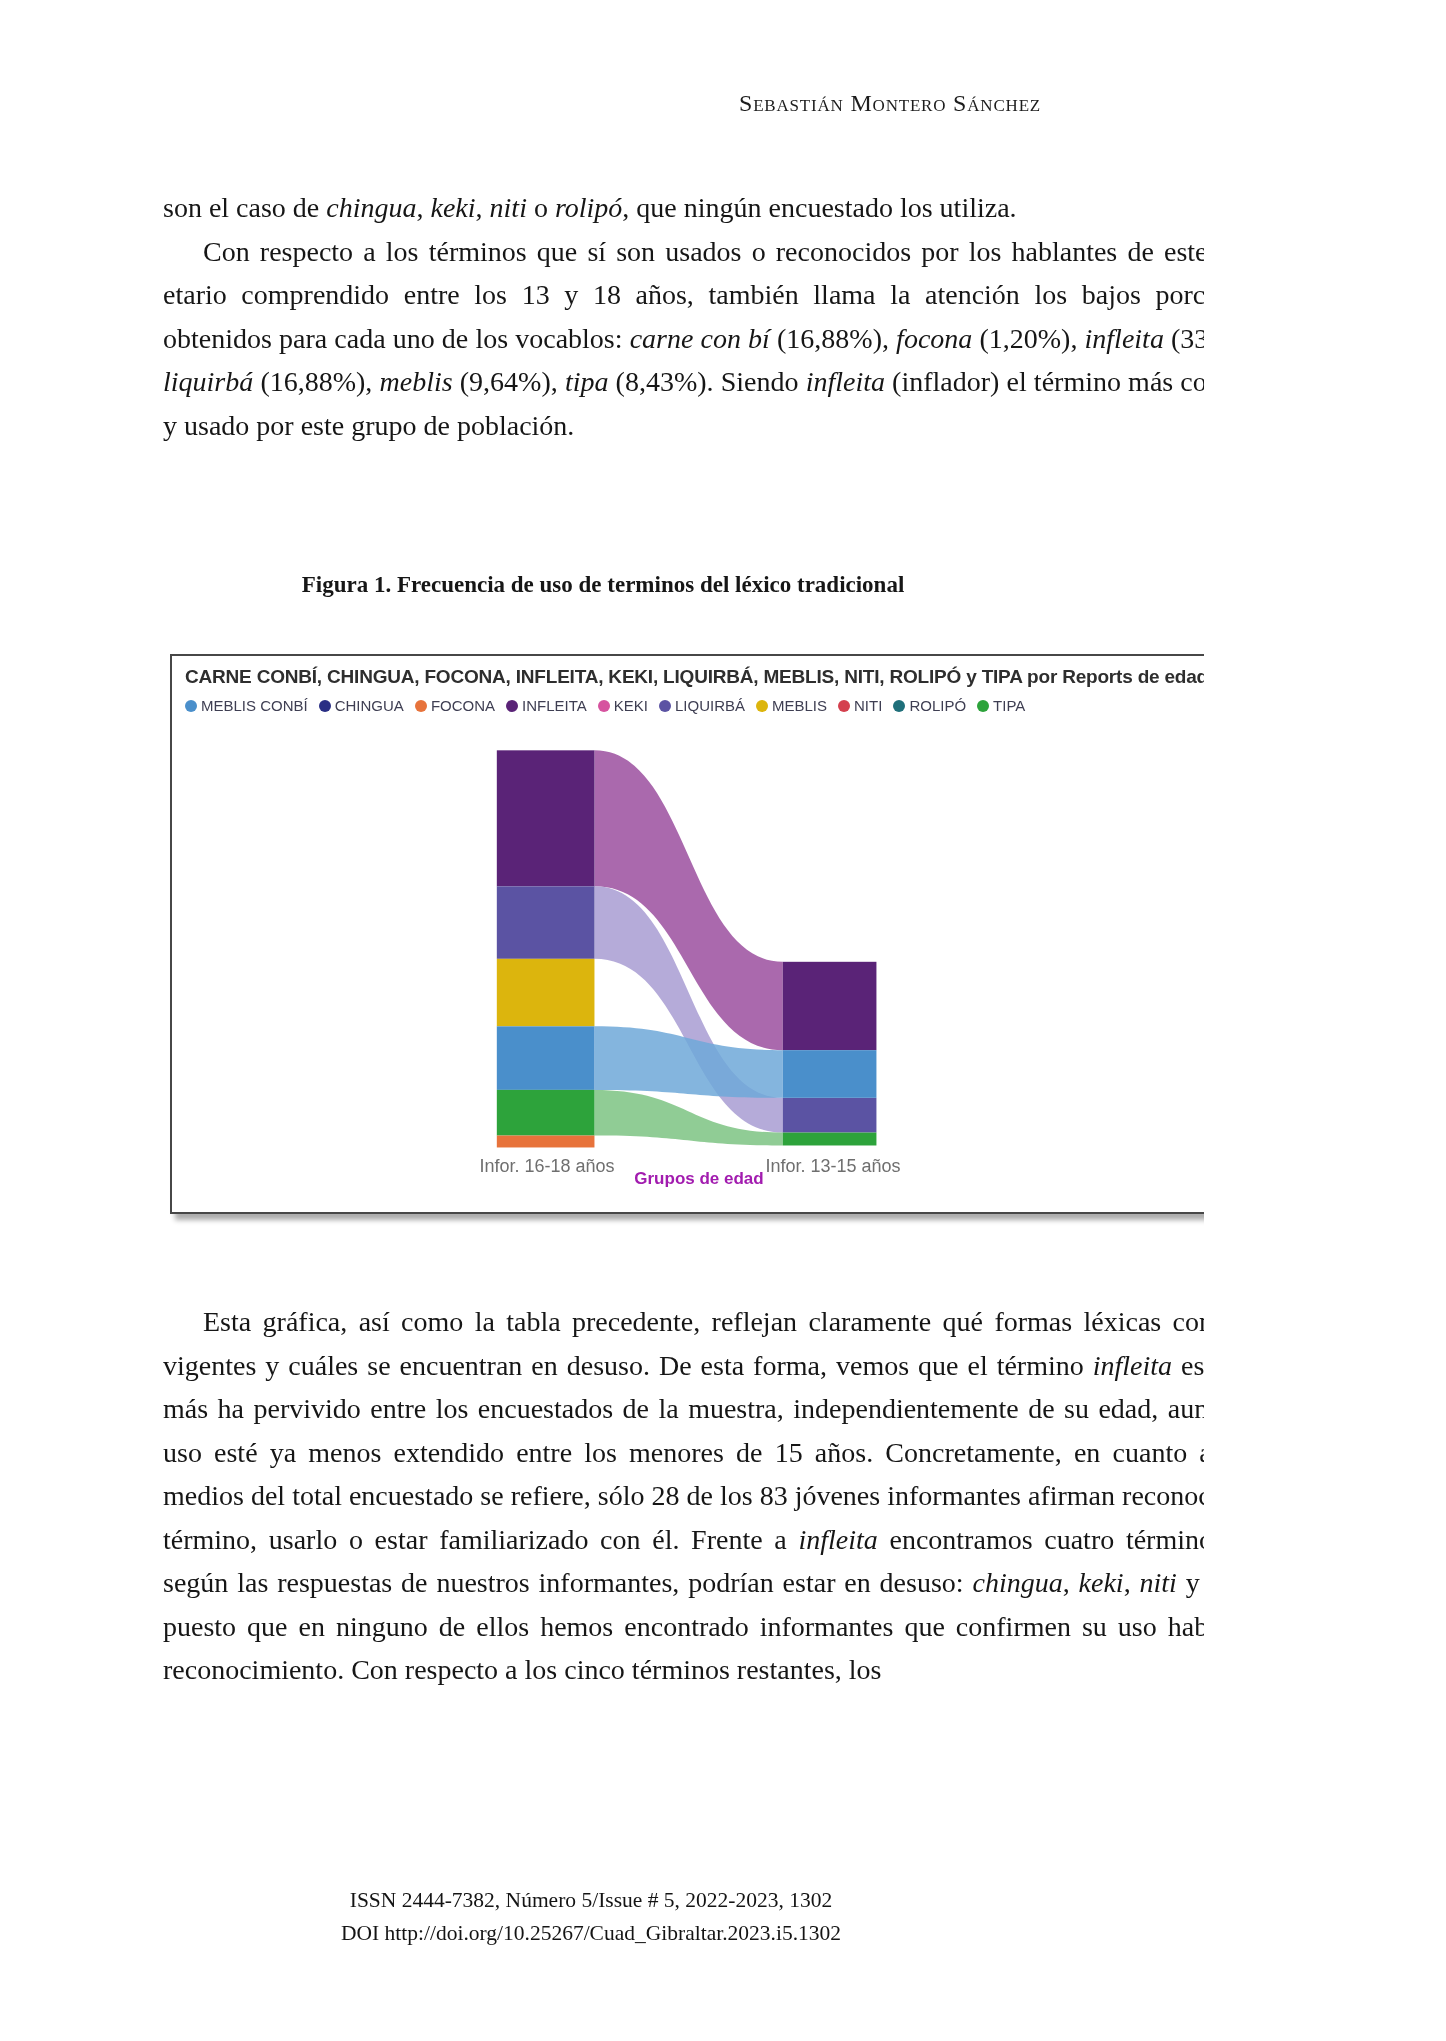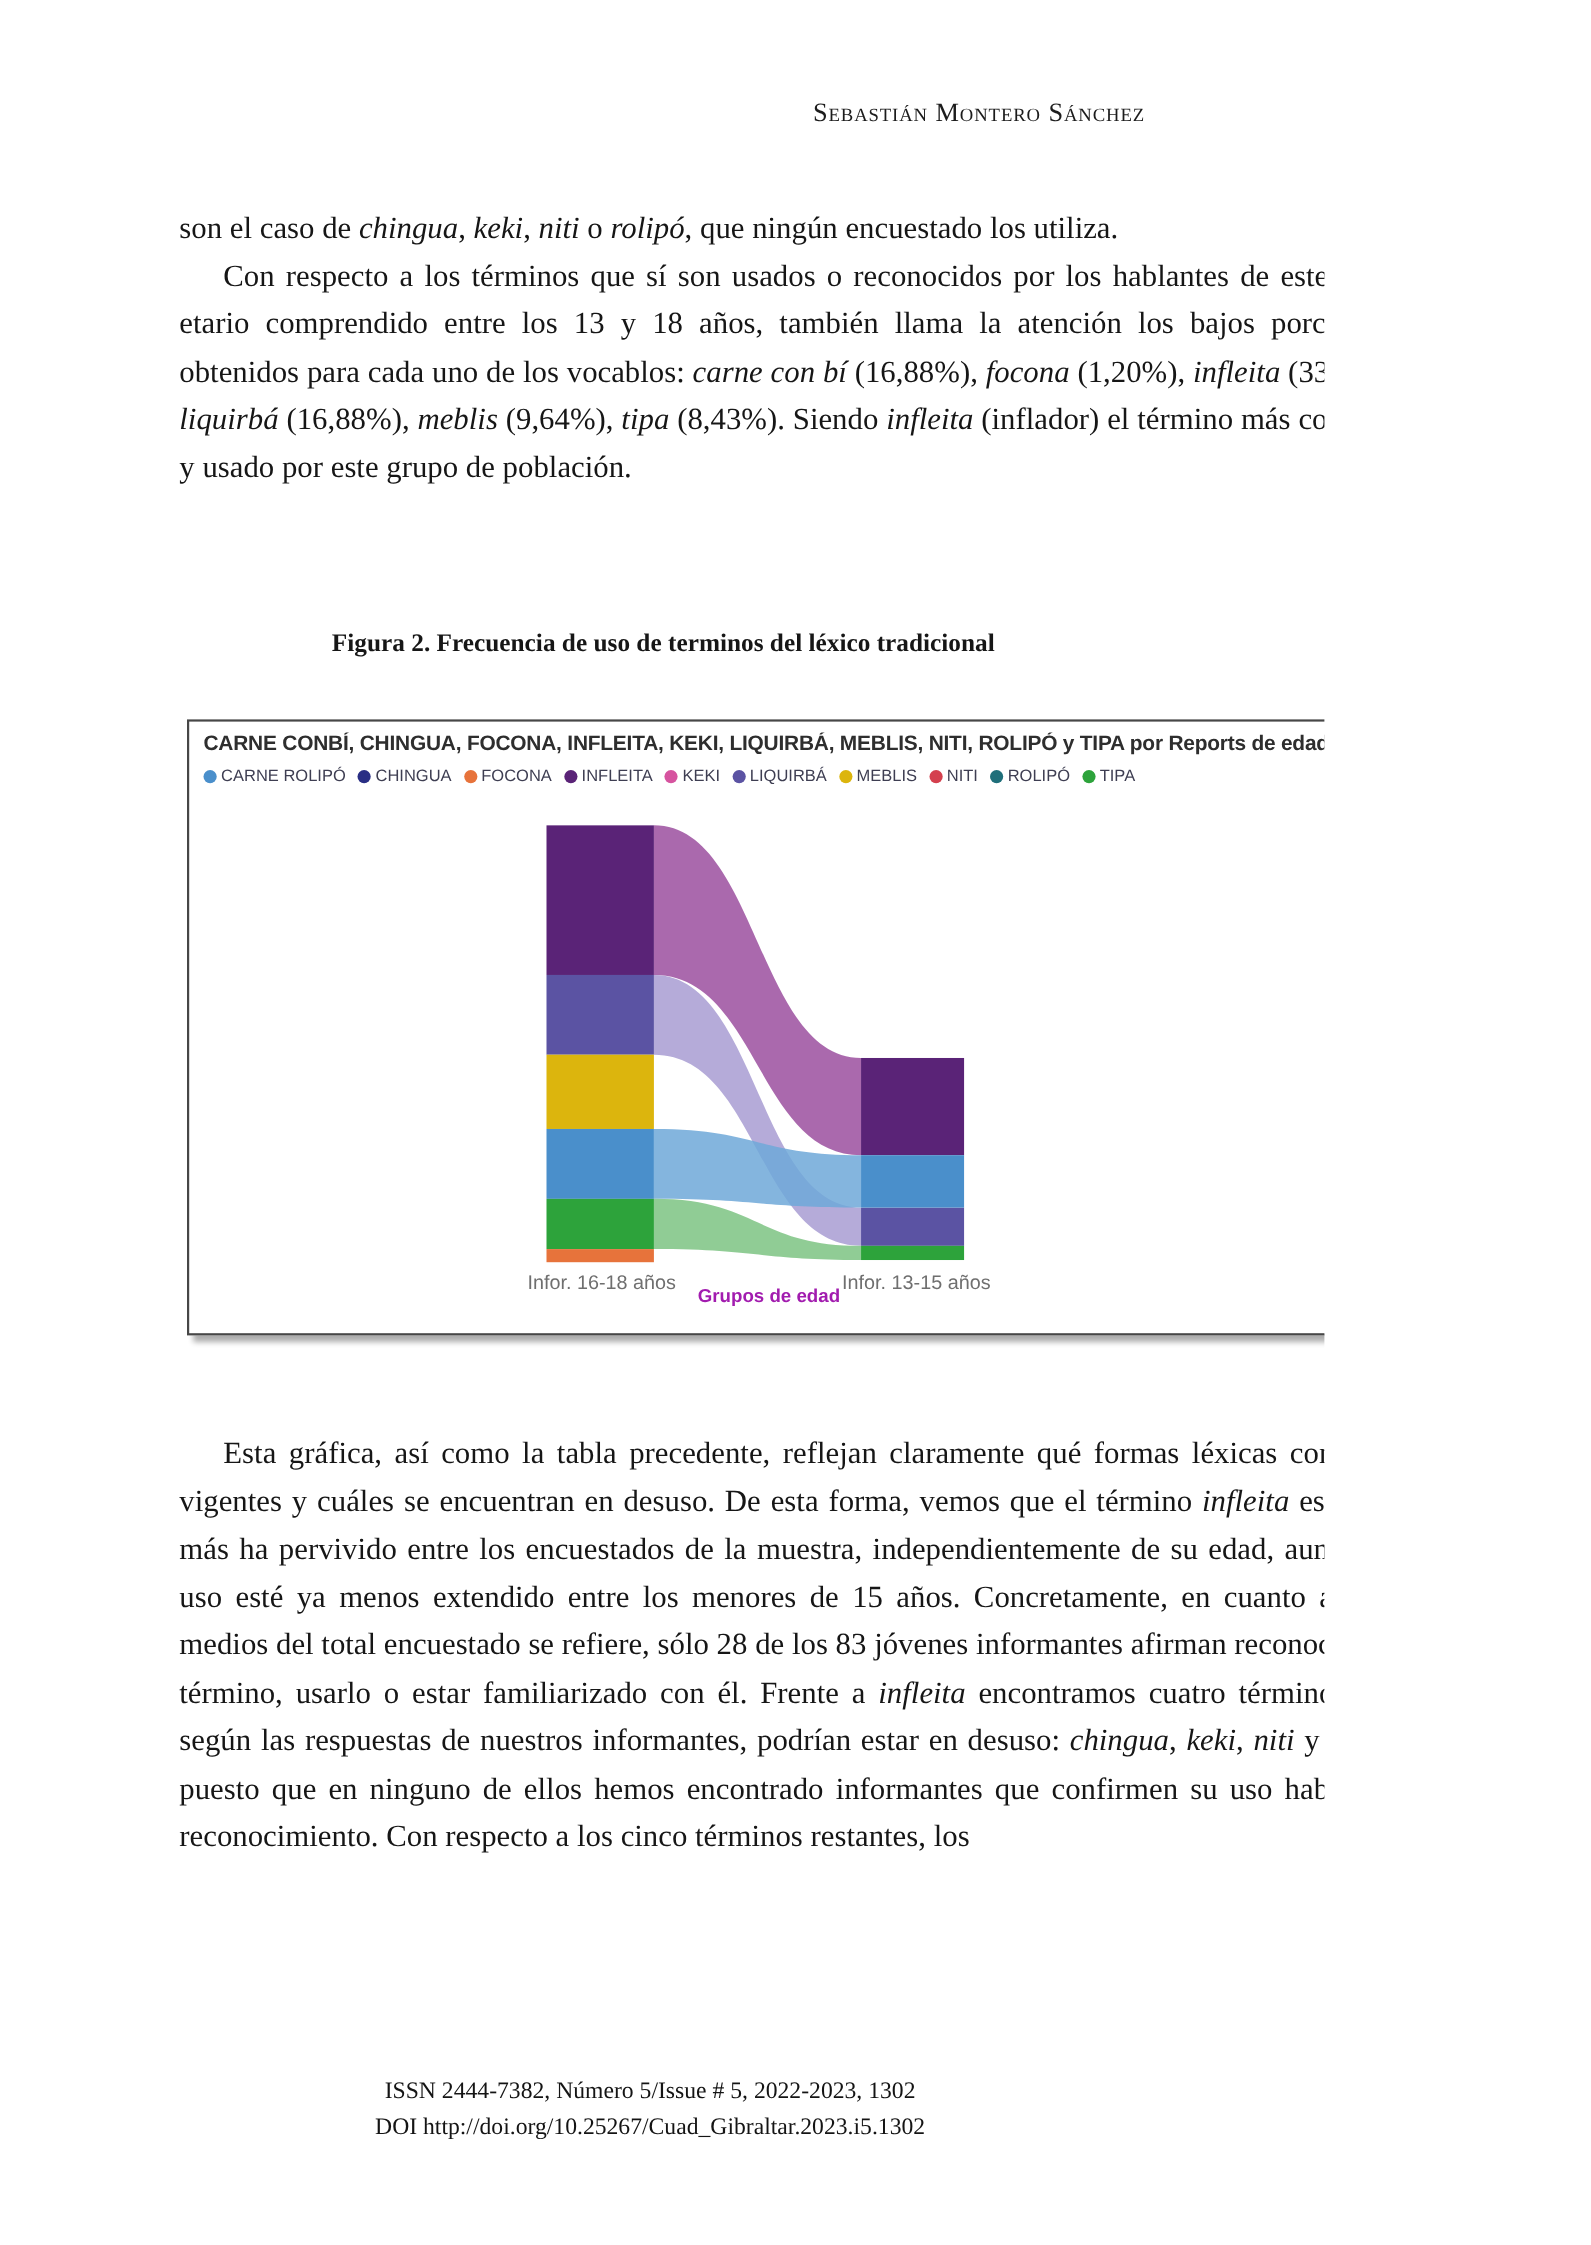--- a/index.html
+++ b/index.html
@@ -47,21 +47,21 @@
 
 <div class="page">
 
   <div class="author">Sebastián Montero Sánchez</div>
 
   <div class="bodytext" id="body1">
     <p><span>son el caso de </span><i>chingua</i><span>, </span><i>keki</i><span>, </span><i>niti</i><span> o </span><i>rolipó</i><span>, que ningún encuestado los utiliza.</span></p>
     <p class="indent"><span>Con respecto a los términos que sí son usados o reconocidos por los hablantes de este grupo etario comprendido entre los 13 y 18 años, también llama la atención los bajos porcentajes obtenidos para cada uno de los vocablos: </span><i>carne con bí</i><span> (16,88%), </span><i>focona</i><span> (1,20%), </span><i>infleita</i><span> (33,73%), </span><i>liquirbá</i><span> (16,88%), </span><i>meblis</i><span> (9,64%), </span><i>tipa</i><span> (8,43%). Siendo </span><i>infleita</i><span> (inflador) el término más conocido y usado por este grupo de población.</span></p>
   </div>
 
-  <div class="caption">Figura 2. Frecuencia de uso de terminos del léxico tradicional</div>
+  <div class="caption">Figura 1. Frecuencia de uso de terminos del léxico tradicional</div>
 
   <div class="chart-box">
     <svg class="sankey" viewBox="0 0 1102 560" preserveAspectRatio="none">
         <path d="M424 95 C518.5 95 518.5 308 613 308 L613 397 C518.5 397 518.5 232 424 232 Z" fill="#9b4f9f" fill-opacity="0.85"></path>
         <path d="M424 232 C518.5 232 518.5 445 613 445 L613 480 C518.5 480 518.5 305 424 305 Z" fill="#a89cd2" fill-opacity="0.85"></path>
         <path d="M424 373 C518.5 373 518.5 397 613 397 L613 445 C518.5 445 518.5 437 424 437 Z" fill="#6fa8d8" fill-opacity="0.85"></path>
         <path d="M424 437 C518.5 437 518.5 480 613 480 L613 493 C518.5 493 518.5 483 424 483 Z" fill="#7cc382" fill-opacity="0.85"></path>
         <rect x="326" y="95" width="98" height="137" fill="#5a2377"></rect>
         <rect x="613" y="308" width="94" height="89" fill="#5a2377"></rect>
         <rect x="326" y="232" width="98" height="73" fill="#5b53a3"></rect>
@@ -70,21 +70,21 @@
         <rect x="326" y="373" width="98" height="64" fill="#4a8fcb"></rect>
         <rect x="613" y="397" width="94" height="48" fill="#4a8fcb"></rect>
         <rect x="326" y="437" width="98" height="46" fill="#2da33b"></rect>
         <rect x="613" y="480" width="94" height="13" fill="#2da33b"></rect>
         <rect x="326" y="483" width="98" height="12" fill="#e7733b"></rect>
       </svg>
     <div class="chart-title">CARNE CONBÍ, CHINGUA, FOCONA, INFLEITA, KEKI, LIQUIRBÁ, MEBLIS, NITI, ROLIPÓ y TIPA por Reports de edad</div>
     <div class="chart-legend">
         <span class="legend-item">
           <span class="legend-dot" style="background: rgb(74, 143, 203);"></span>
-          <span>CARNE ROLIPÓ</span>
+          <span>MEBLIS CONBÍ</span>
         </span>
         <span class="legend-item">
           <span class="legend-dot" style="background: rgb(41, 46, 132);"></span>
           <span>CHINGUA</span>
         </span>
         <span class="legend-item">
           <span class="legend-dot" style="background: rgb(231, 115, 59);"></span>
           <span>FOCONA</span>
         </span>
         <span class="legend-item">

